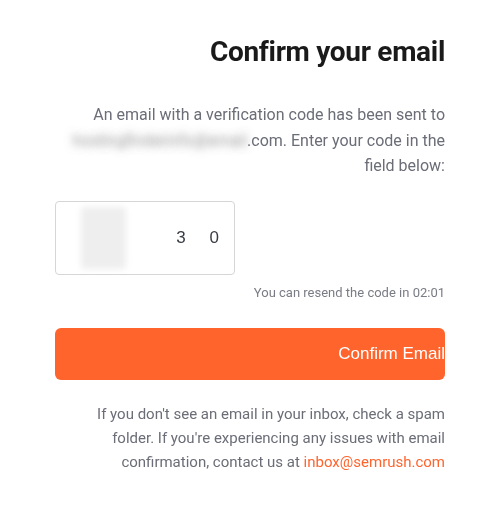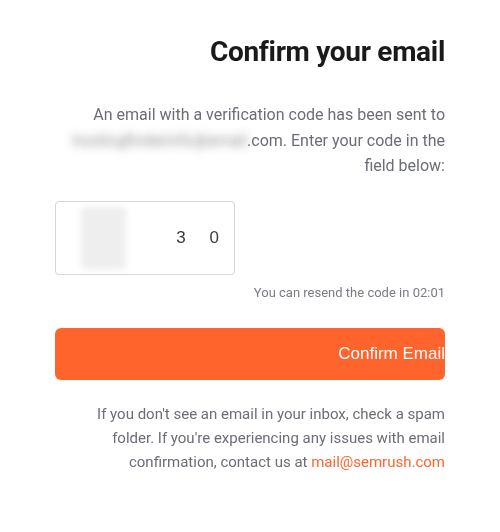--- a/index.html
+++ b/index.html
@@ -104,17 +104,17 @@
   <div class="input-blur-overlay"></div>
 </div>
 
 <p class="resend-text">
   <span>You can resend the code in </span><span>02:01</span>
 </p>
 
 <button class="confirm-button">Confirm Email</button>
 
 <p class="help-text">
-  <span>If you don't see an email in your inbox, check a spam folder. If you're experiencing any issues with email confirmation, contact us at </span><a href="#" class="help-link">mail@semrush.com</a>
+  <span>If you don't see an email in your inbox, check a spam folder. If you're experiencing any issues with email confirmation, contact us at </span><a href="#" class="help-link">inbox@semrush.com</a>
 </p>
 
 
 
 
 </body></html>

